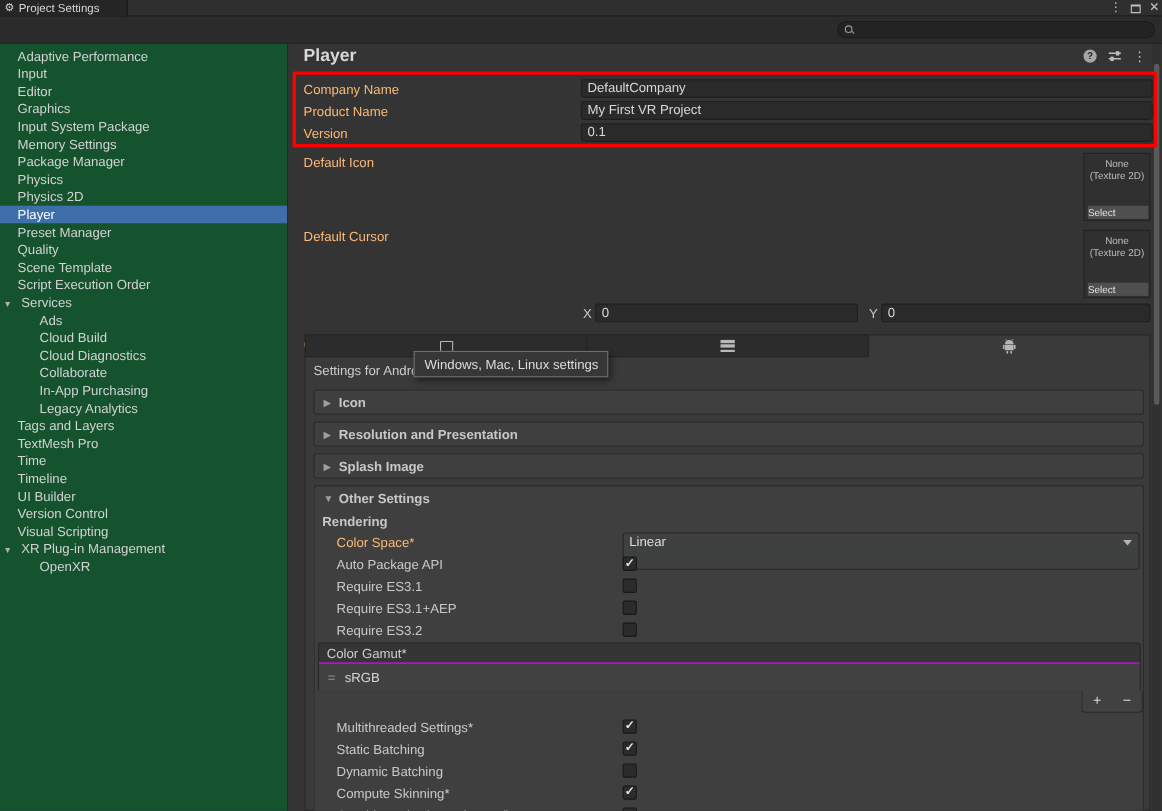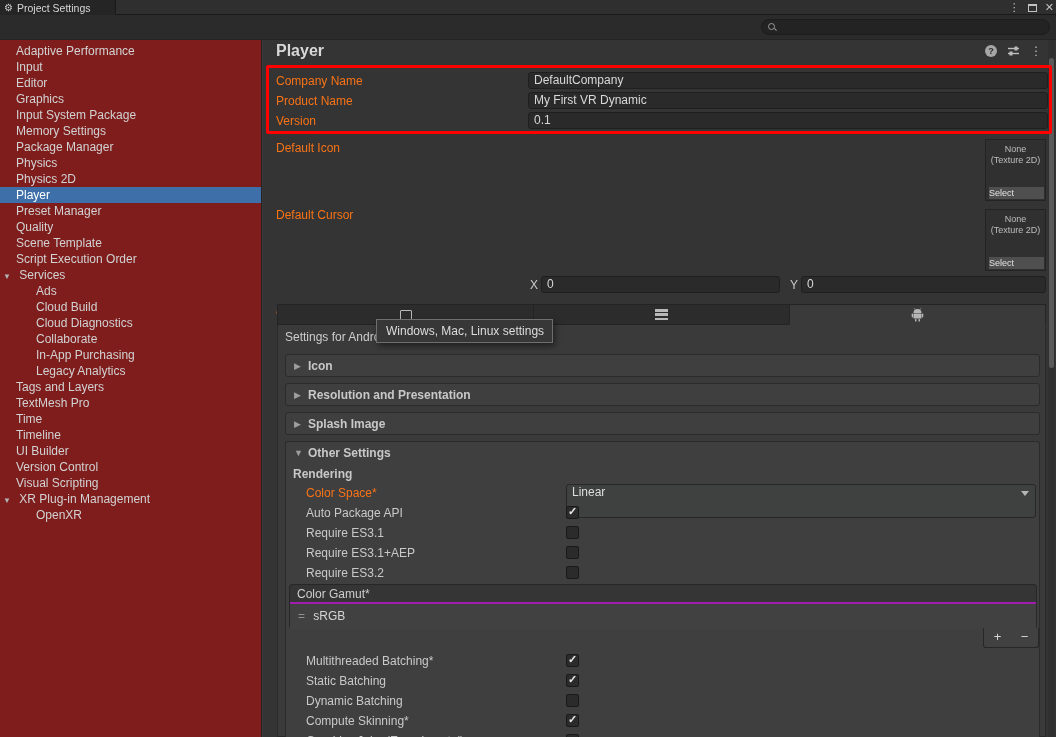--- a/index.html
+++ b/index.html
@@ -28,38 +28,38 @@
   .mag { position:relative; width:10px; height:10px; flex:0 0 auto; }
   .mag::before { content:""; position:absolute; left:1px; top:1px; width:5px; height:5px;
                  border:1px solid #9a9a9a; border-radius:50%; }
   .mag::after { content:""; position:absolute; left:7px; top:7px; width:3px; height:1px;
                 background:#9a9a9a; transform:rotate(45deg); }
   .search-input { background:transparent; border:none; outline:none; color:#cccccc;
                   font-size:11px; width:250px; font-family:"Liberation Sans",sans-serif; }
 
   
   .sidebar { position:absolute; left:0; top:40px; width:262px; bottom:0;
-             background:#7f1d1d; border-right:1px solid #242424; padding-top:3px; }
+             background:#14532d; border-right:1px solid #242424; padding-top:3px; }
   .srow { height:16px; line-height:16px; padding-left:16px; font-size:12px;
           color:#d2d2d2; white-space:nowrap; cursor:default; }
   .srow.group { padding-left:3px; }
   .srow.child { padding-left:36px; }
   .srow.selected { background:#3e6fa8; color:#ffffff; }
   .arrow { display:none; }
   .srow.group .arrow { display:inline-block; width:13px; font-size:8px; color:#b2b2b2; }
 
   
   .main { position:absolute; left:263px; right:0; top:40px; bottom:0; background:#343434; }
   .main-title { position:absolute; left:13px; top:2px; font-size:16px; font-weight:bold; color:#d8d8d8; }
   .hdr-icons { position:absolute; right:14px; top:5px; display:flex; align-items:center; gap:10px; }
   .help-icon { width:12px; height:12px; border-radius:50%; background:#a6a6a6; color:#2c2c2c;
                font-size:9px; font-weight:bold; text-align:center; line-height:12px; }
   .dots { color:#bdbdbd; font-size:12px; line-height:12px; }
 
-  .flabel { font-size:12px; color:#f97316; }
+  .flabel { font-size:12px; color:#fdba74; }
   .frow { position:relative; height:20px; }
   .frow .flabel { position:absolute; left:13px; top:2px; }
   .tinput { position:absolute; background:#2a2a2a; border:1px solid #1f1f1f; border-radius:3px;
             color:#d8d8d8; font-size:12px; height:17px; line-height:15px; padding-left:5px; }
   .frow .tinput { left:265px; right:8px; top:0; }
 
   .redbox { position:absolute; left:3px; top:25px; width:786px; height:69px;
             border:3px solid #ff0000; border-radius:2px; z-index:50; pointer-events:none; }
 
   .texbox { position:absolute; width:61px; height:62px; background:#303030;
@@ -301,21 +301,21 @@
   <div class="redbox"></div>
 
   <div class="abs" style="left:0;right:0;top:32px;">
 
   <div class="frow">
         <span class="flabel">Company Name</span>
         <div class="tinput">DefaultCompany</div>
       </div>
       <div class="frow">
         <span class="flabel">Product Name</span>
-        <div class="tinput">My First VR Dynamic</div>
+        <div class="tinput">My First VR Project</div>
       </div>
       <div class="frow">
         <span class="flabel">Version</span>
         <div class="tinput">0.1</div>
       </div>
     </div>
 
   <span class="flabel abs" style="left:13px;top:101px;">Default Icon</span>
   <div class="texbox" style="left:722px;top:99px;">
     <div class="tex-none">
@@ -432,21 +432,21 @@
       </div>
     </div>
     <div class="plusminus">
       <span class="pm-btn">+</span>
       <span class="pm-btn">−</span>
     </div>
 
     <div class="crows crows-bottom">
 
     <div class="crow">
-          <span class="crow-label">Multithreaded Batching*</span>
+          <span class="crow-label">Multithreaded Settings*</span>
           <span class="checkbox checked"></span>
         </div>
         <div class="crow">
           <span class="crow-label">Static Batching</span>
           <span class="checkbox checked"></span>
         </div>
         <div class="crow">
           <span class="crow-label">Dynamic Batching</span>
           <span class="checkbox"></span>
         </div>

